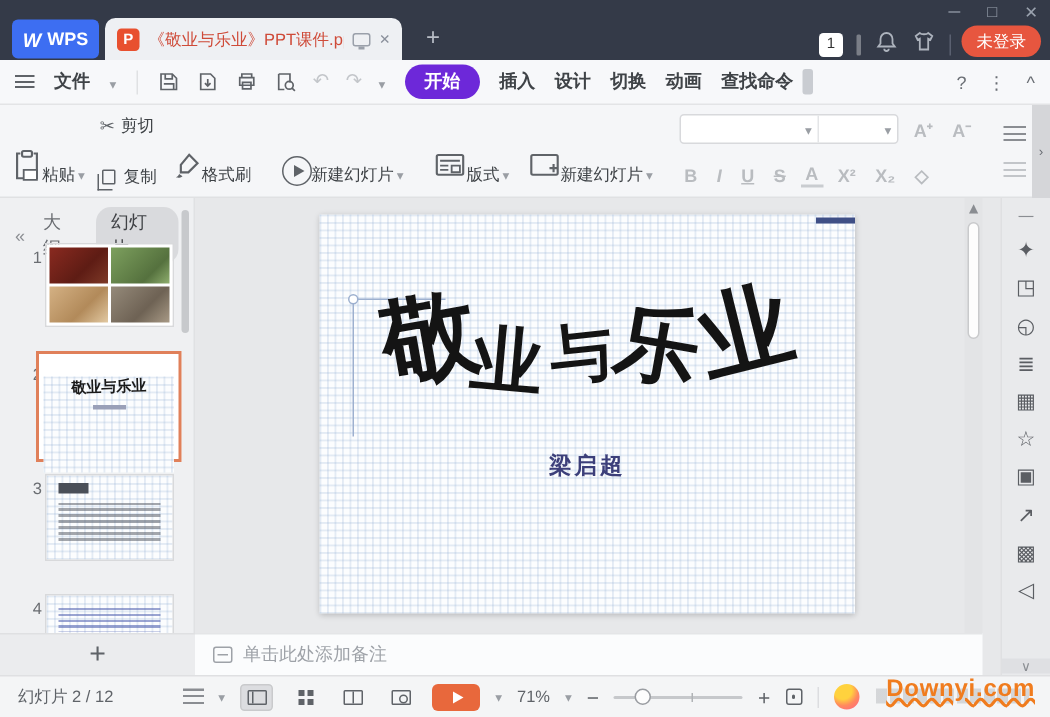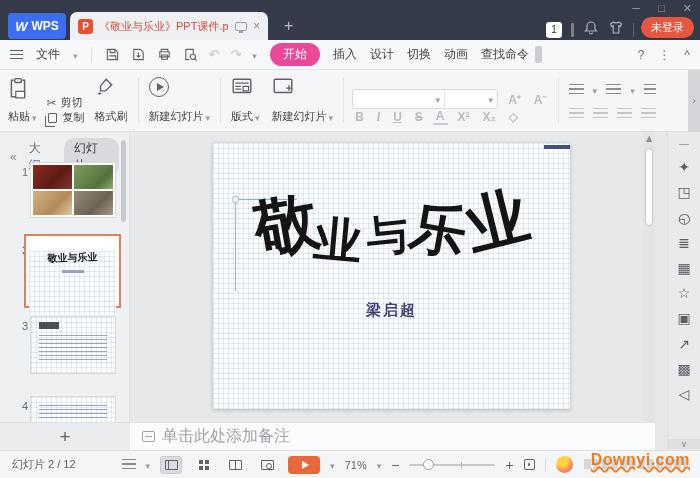--- a/index.html
+++ b/index.html
@@ -35,33 +35,33 @@
 
   
   .menubar { position:absolute; left:0; top:40px; width:700px; height:30px; background:#f7f8fa; border-bottom:1px solid #e3e4e6;
              display:flex; align-items:center; padding:0 10px; gap:13px; font-size:12px; }
   .hamb { width:13px; height:9px; background:repeating-linear-gradient(#5f6368 0 1.4px, transparent 1.4px 3.8px); }
   .chev::after { content:"▾"; color:#9a9ea4; font-size:9px; font-family:"DejaVu Sans",sans-serif; }
   .m-divider { width:1px; height:16px; background:#e0e1e3; }
   .qbar { display:flex; gap:11px; align-items:center; }
   .qbar svg { display:block; }
   .gray-glyph { color:#c3c6ca; font-size:13px; font-family:"DejaVu Sans",sans-serif; }
-  .menu-item { color:#3f4347; }
-  .menu-item.active { background:#ec4899; color:#fff; padding:3px 13px; border-radius:12px; }
+  .menu-item { color:#3f4347;font-weight:bold; }
+  .menu-item.active { background:#6d28d9; color:#fff; padding:3px 13px; border-radius:12px; }
   .cut-strip { width:7px; height:17px; background:#c9ccd1; border-radius:2px; margin-left:-7px; }
   .search-box { display:flex; align-items:center; gap:5px; color:#9ca0a6; margin-left:10px; }
   .menu-end { margin-left:auto; display:flex; gap:14px; color:#6a6e74; font-size:12px; align-items:center; }
 
   
   .toolbar { position:absolute; left:0; top:70px; width:700px; height:62px; background:#f5f6f8; border-bottom:1px solid #e0e1e3;
              display:flex; align-items:stretch; padding:4px 6px; gap:8px; }
   .t-divider { width:1px; background:#e2e3e5; margin:4px 0; }
-  .tcol { display:flex; flex-direction:column; align-items:flex-start; justify-content:space-between; padding:3px 2px; }
+  .tcol { display:flex; align-items:flex-end; justify-content:space-between; padding:3px 2px; }
   .tlabel { font-size:11px; color:#3f4347; white-space:nowrap; display:flex; align-items:center; gap:2px; }
-  .trows { display:flex; flex-direction:column; justify-content:flex-end; padding:2px 0; }
+  .trows { display:flex; flex-direction:column; justify-content:space-between; padding:2px 0; }
   .trow { display:flex; align-items:center; gap:4px; font-size:11px; color:#3f4347; white-space:nowrap; }
   .scissors::after { content:"✂"; font-family:"DejaVu Sans",sans-serif; color:#5f6368; font-size:12px; }
   .copy-ic { width:9px; height:10px; border:1.2px solid #5f6368; border-radius:1px; position:relative; margin:0 2px 0 1px; }
   .copy-ic::after { content:""; position:absolute; left:-4px; top:2px; width:9px; height:10px; border-left:1.2px solid #5f6368; border-bottom:1.2px solid #5f6368; }
   .play-circ { width:20px; height:20px; border:1.5px solid #5f6368; border-radius:50%; position:relative; }
   .play-circ::after { content:""; position:absolute; left:7px; top:5px; border-left:7px solid #5f6368; border-top:4px solid transparent; border-bottom:4px solid transparent; }
   .gray-ic { width:14px; height:11px; border:1.2px solid #c5c8cc; border-radius:2px; }
   .combo-group { display:flex; border:1px solid #d8d9dc; border-radius:3px; background:#fff; height:20px; }
   .combo { display:flex; align-items:center; justify-content:flex-end; padding:0 4px; }
   .combo.font-name { width:92px; border-right:1px solid #e4e5e7; }
@@ -121,21 +121,21 @@
   .slide-author { position:absolute; left:0; right:0; top:158px; text-align:center; font-size:15px; font-weight:bold; color:#3c3f7a; letter-spacing:2px; }
   .v-scroll { position:absolute; right:0; top:0; width:12px; height:290px; background:#e3e4e6; }
   .v-scroll .arrow { position:absolute; top:2px; left:0; right:0; text-align:center; color:#8a8d92; font-size:8px; font-family:"DejaVu Sans",sans-serif; }
   .v-thumb { position:absolute; left:2px; top:16px; width:8px; height:78px; background:#fdfdfd; border:1px solid #c9cacc; border-radius:5px; }
 
   
   .notes-bar { position:absolute; left:130px; top:422px; width:525px; height:28px; background:#fbfcfd; border-top:1px solid #e4e5e7;
                display:flex; align-items:center; gap:7px; padding:0 12px; }
   .note-ic { width:13px; height:11px; border:1.2px solid #9ea2a8; border-radius:2px;
              background:linear-gradient(#9ea2a8 0 0) 50% 4px / 7px 1.2px no-repeat; }
-  .notes-text { color:#9ea2a8; font-size:16px; }
+  .notes-text { color:#9ea2a8; font-size:12px; }
 
   
   .right-rail { position:absolute; right:0; top:132px; width:33px; height:318px; background:#e9eaec; border-left:1px solid #dfe0e2;
                 display:flex; flex-direction:column; align-items:center; padding-top:6px; gap:11.2px; }
   .ri { color:#5b5e63; font-size:14px; line-height:1; font-family:"DejaVu Sans",sans-serif; }
   .ri.dash { font-size:11px; color:#8a8d92; }
   .rail-chev { position:absolute; bottom:1px; left:0; right:0; text-align:center; color:#8a8d92; font-size:9px; background:#dfe0e3; }
   .rail-chev::after { content:"∨"; }
 
   

